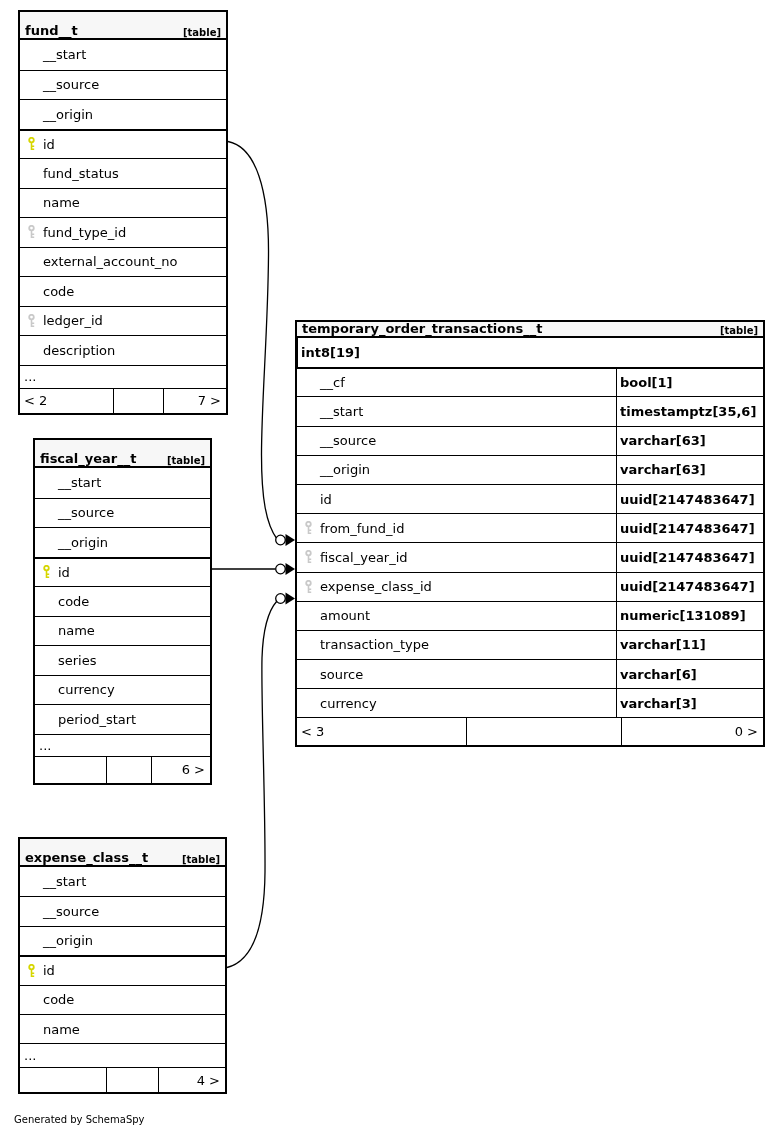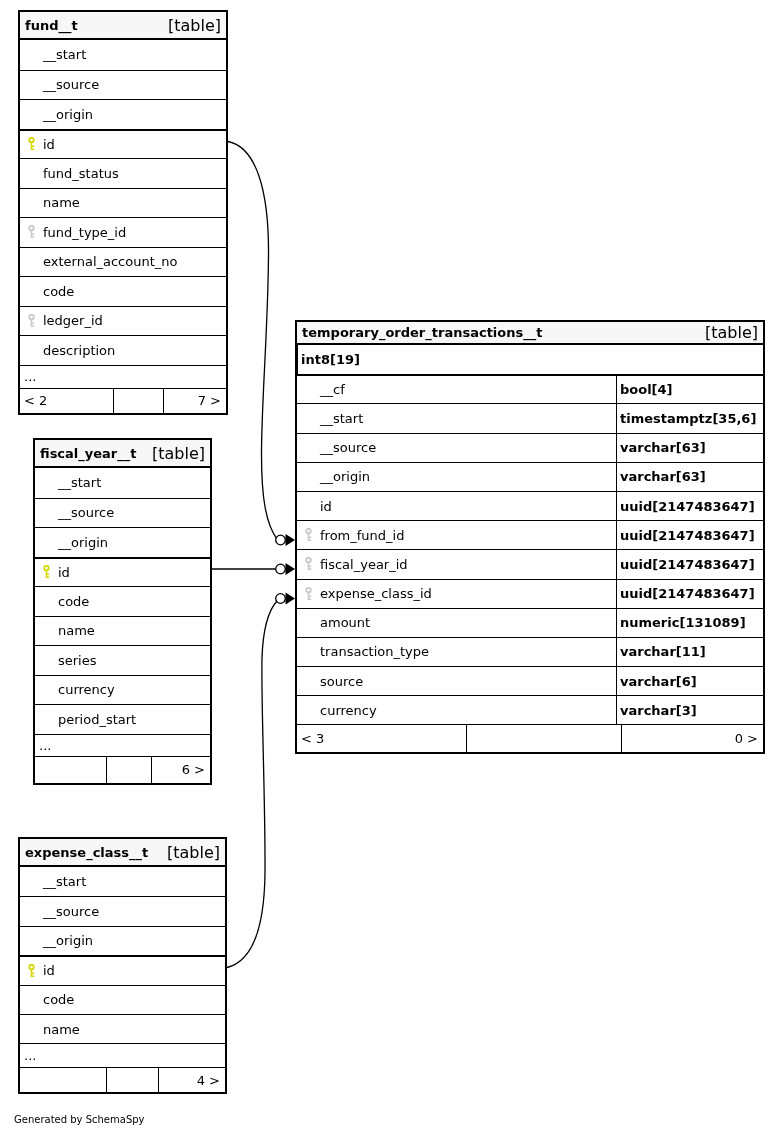--- a/index.html
+++ b/index.html
@@ -2,23 +2,23 @@
 <html style="--pkkey: #d6d600; --fkkey: #c9c9c9; --headerbg: #f7f7f7; --line: #000000;"><head>
 <meta charset="utf-8">
 <style>
   html,body{margin:0;padding:0;background:#ffffff;}
   #canvas{
     position:relative;width:783px;height:1145px;background:#ffffff;
     font-family:"DejaVu Sans","Liberation Sans",sans-serif;color:#000;
     overflow:hidden;
   }
   .tbl{position:absolute;background:#fff;border:2px solid #000;box-sizing:border-box;display:flex;flex-direction:column;}
-  .hd{display:flex;justify-content:space-between;align-items:center;background:var(--headerbg,#f7f7f7);
+  .hd{display:flex;justify-content:space-between;align-items:flex-end;background:var(--headerbg,#f7f7f7);
       border-bottom:2px solid #000;padding:0 5px;font-weight:bold;font-size:13px;box-sizing:border-box;flex:0 0 auto;}
-  .hd .tag{font-weight:normal;font-size:16px;margin-left:8px;}
+  .hd .tag{font-weight:bold;font-size:10px;margin-left:8px;}
   .rows{display:flex;flex-direction:column;flex:0 0 auto;}
   .row{display:flex;align-items:center;box-sizing:border-box;font-size:13px;background:#fff;}
   .row + .row{border-top:1px solid #000;}
   .row.pksep{border-top:2px solid #000;}
   .ksp{width:10px;height:14px;margin:0 6px 0 7px;display:inline-flex;align-items:center;flex:0 0 auto;}
   .key{width:9px;height:14px;}
   .key.pk *{stroke:var(--pkkey,#d6d600);}
   .key.fk *{stroke:var(--fkkey,#c9c9c9);}
   .cname{white-space:nowrap;}
   .nm{flex:1;display:flex;align-items:center;height:100%;box-sizing:border-box;}
@@ -53,21 +53,21 @@
   #t-ec{left:18px;top:837px;width:209px;}
   #t-ec .hd{height:28px;}
   #t-ec .row{height:29.4px;}
   #t-ec .ell{height:24px;}
   #t-ec .ft{height:25px;}
   #t-ec .fc-l{width:87px;}
   #t-ec .fc-m{width:52px;}
 
   
   #t-tot{left:295px;top:320px;width:470px;}
-  #t-tot .hd{height:23px;}
+  #t-tot .hd{height:16px;}
   #t-tot .row{height:29.2px;}
   #t-tot .ft{height:28px;}
   #t-tot .fc-l{width:170px;}
   #t-tot .fc-m{width:155px;}
 
   #rel-overlay{position:absolute;left:0;top:0;width:783px;height:1145px;pointer-events:none;z-index:5;}
   #rel-overlay path{fill:none;stroke:#000;stroke-width:1.3;}
   #rel-overlay circle{fill:#fff;stroke:#000;stroke-width:1.3;}
   #rel-overlay polygon{fill:#000;stroke:none;}
 
@@ -259,21 +259,21 @@
     </div>
     <div class="rows">
       <div class="row">
           <span class="tp">int8[19]</span>
         </div>
       <div class="row pksep">
           <span class="nm">
             <span class="ksp"></span>
             <span class="cname">__cf</span>
           </span>
-          <span class="tp">bool[4]</span>
+          <span class="tp">bool[1]</span>
         </div>
       <div class="row">
           <span class="nm">
             <span class="ksp"></span>
             <span class="cname">__start</span>
           </span>
           <span class="tp">timestamptz[35,6]</span>
         </div>
       <div class="row">
           <span class="nm">

